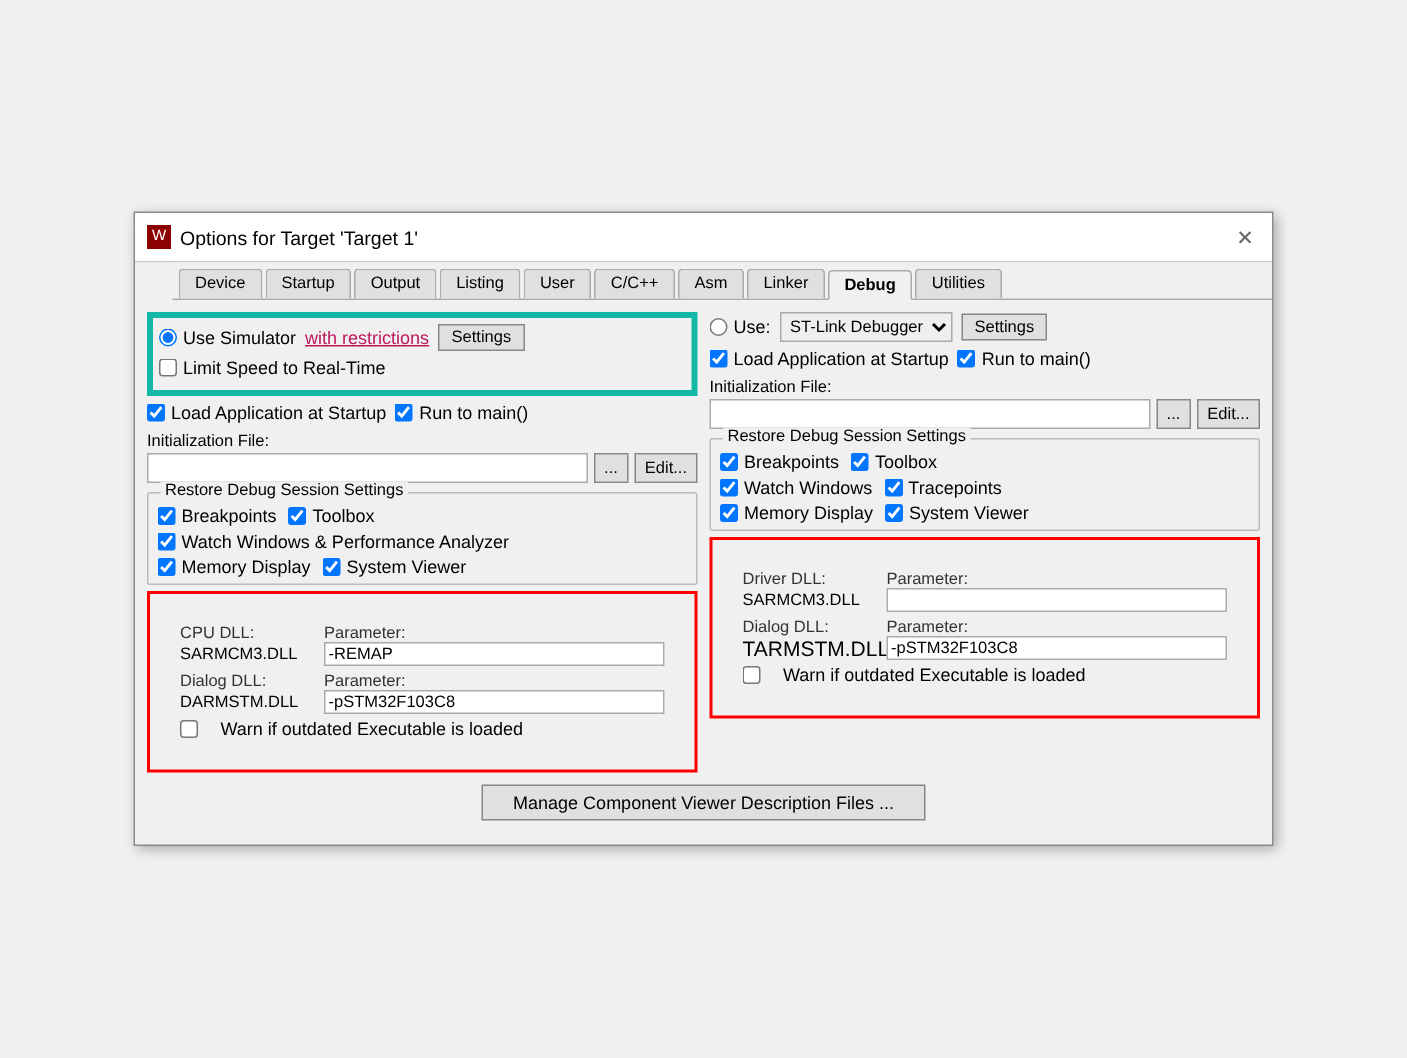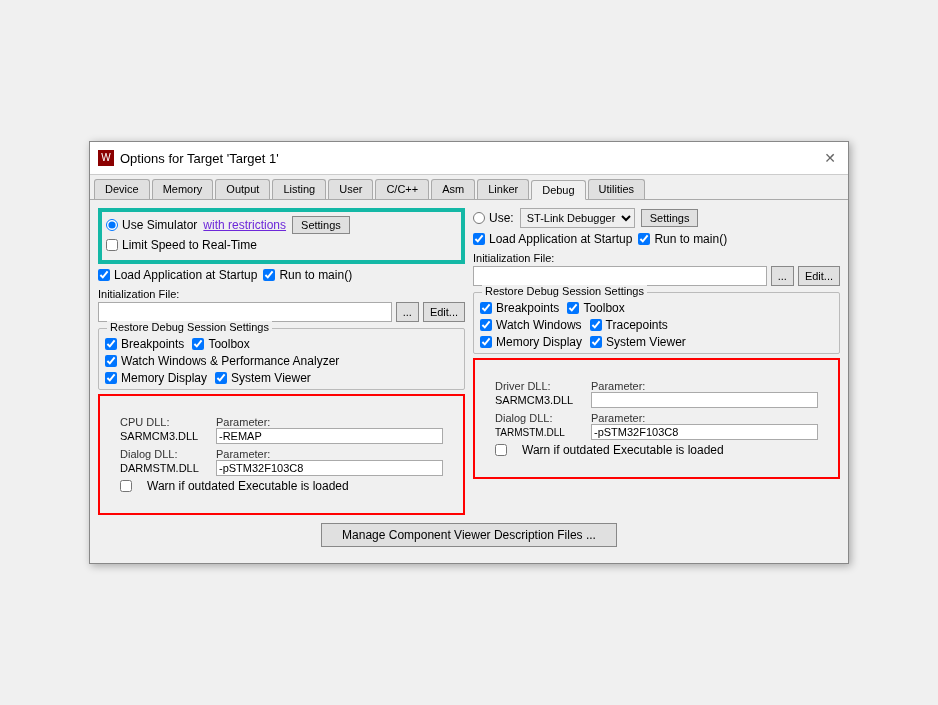--- a/index.html
+++ b/index.html
@@ -54,35 +54,36 @@
       align-items: center;
       justify-content: center;
       font-size: 14px;
       color: #666;
     }
     .tabs-row {
       display: flex;
       background: #f0f0f0;
       border-bottom: 1px solid #aaa;
       padding: 4px 13px 0 4px;
+      margin-left: 25px;
     }
     .tab {
       padding: 3px 10px;
       border: 1px solid #aaa;
       border-bottom: none;
       background: #e0e0e0;
       cursor: pointer;
       font-size: 11px;
       margin-right: 2px;
       border-radius: 3px 3px 0 0;
     }
     .tab.active {
       background: #f0f0f0;
       border-bottom: 1px solid #f0f0f0;
-      font-weight: normal;
+      font-weight: bold;
       position: relative;
       top: 1px;
     }
     .content {
       padding: 8px;
     }
     .two-col {
       display: grid;
       grid-template-columns: 1fr 1fr;
       gap: 8px;
@@ -92,21 +93,21 @@
       align-items: center;
       gap: 6px;
       margin-bottom: 4px;
     }
     .radio-label {
       display: flex;
       align-items: center;
       gap: 4px;
     }
     .restrictions-link {
-      color: #6d28d9;
+      color: #be185d;
       text-decoration: underline;
       cursor: pointer;
     }
     .settings-btn {
       padding: 2px 8px;
       background: #e0e0e0;
       border: 1px solid #888;
       cursor: pointer;
       font-size: 11px;
     }
@@ -255,21 +256,21 @@
   <div class="title-bar">
     <div class="title-bar-left">
       <span class="title-icon">W</span>
       <span class="title-text">Options for Target 'Target 1'</span>
     </div>
     <span class="close-btn">✕</span>
   </div>
 
   <div class="tabs-row">
     <div class="tab">Device</div>
-    <div class="tab">Memory</div>
+    <div class="tab">Startup</div>
     <div class="tab">Output</div>
     <div class="tab">Listing</div>
     <div class="tab">User</div>
     <div class="tab">C/C++</div>
     <div class="tab">Asm</div>
     <div class="tab">Linker</div>
     <div class="tab active">Debug</div>
     <div class="tab">Utilities</div>
   </div>
 
@@ -447,21 +448,21 @@
           </div>
           <div class="dll-grid">
             <span style="font-size:11px;">SARMCM3.DLL</span>
             <input class="dll-input" type="text" value="" style="">
           </div>
           <div class="dll-grid-header" style="margin-top:4px;">
             <span>Dialog DLL:</span>
             <span>Parameter:</span>
           </div>
           <div class="dll-grid">
-            <span style="font-size:10px;">TARMSTM.DLL</span>
+            <span style="font-size:14px;">TARMSTM.DLL</span>
             <input class="dll-input" type="text" value="-pSTM32F103C8" style="">
           </div>
           <div class="warn-row">
             <input type="checkbox" style="">
             <span>Warn if outdated Executable is loaded</span>
           </div>
         </div>
       </div>
 
     </div>

